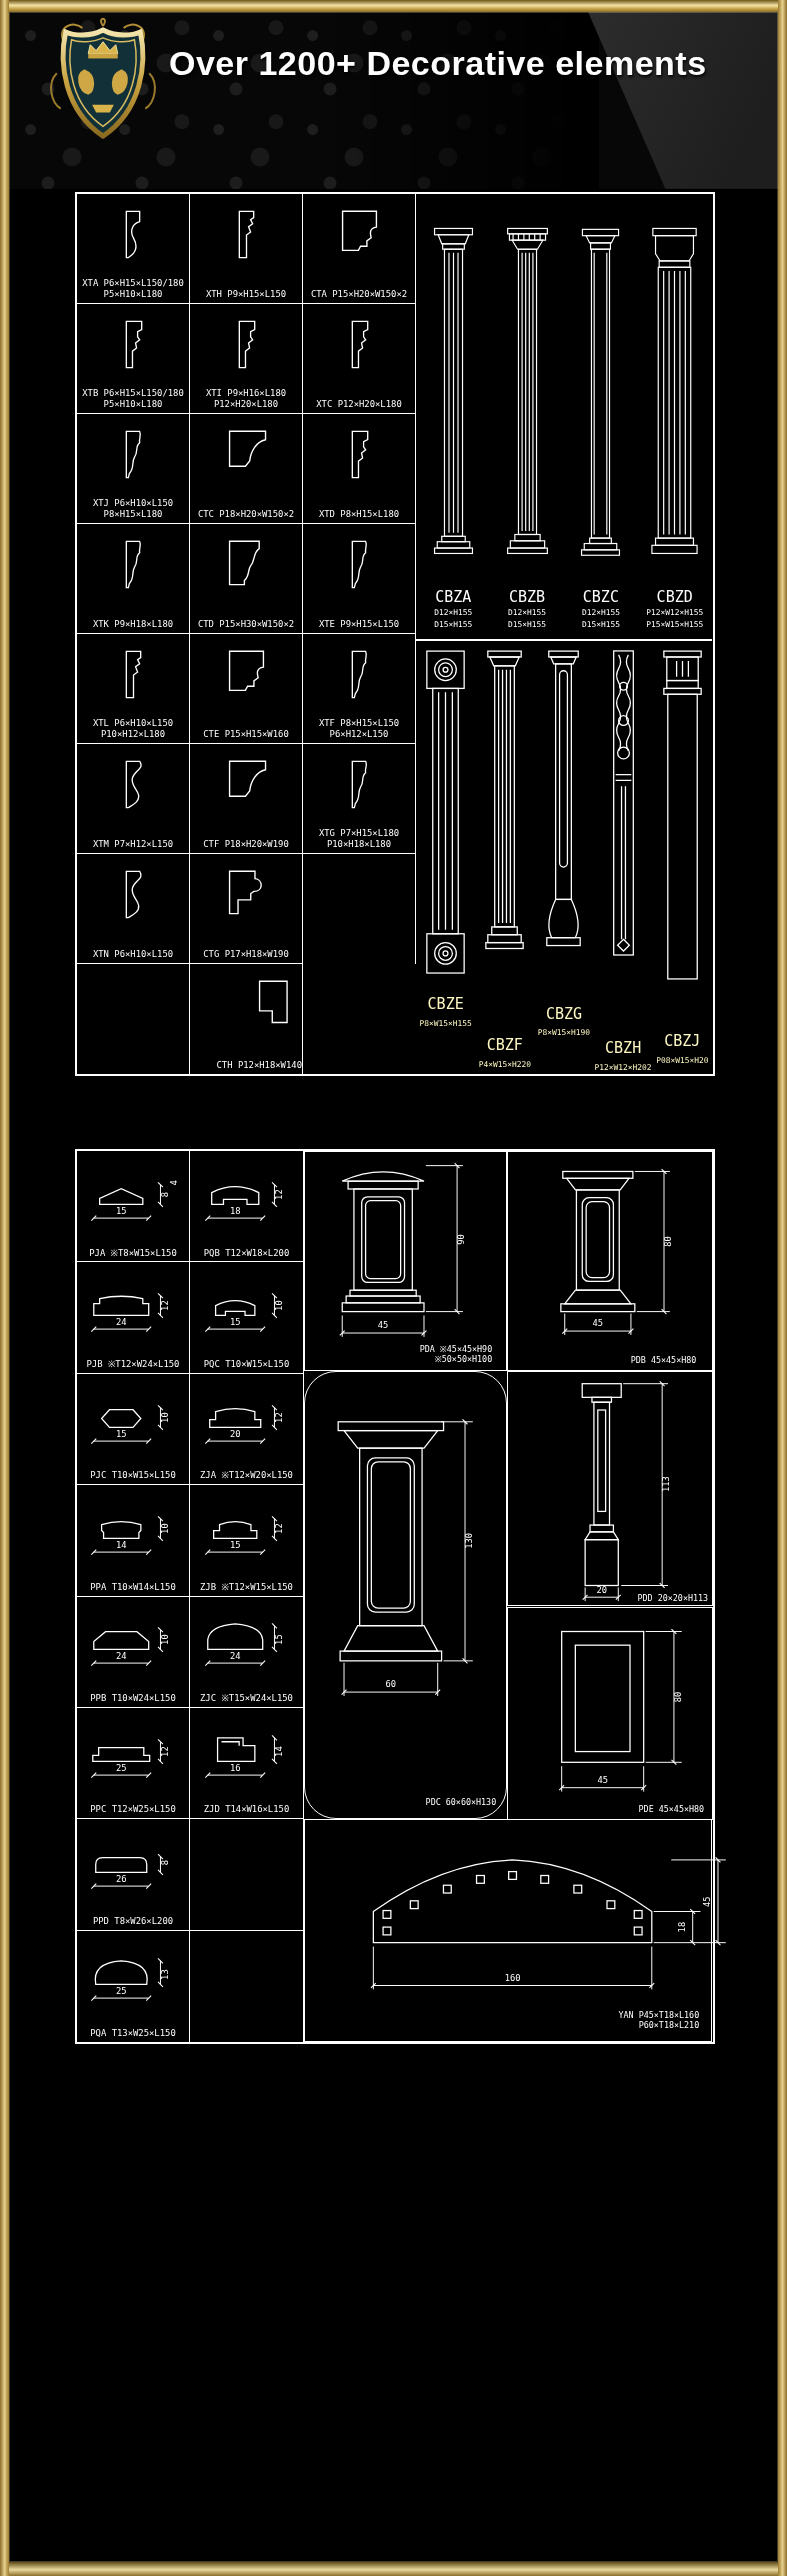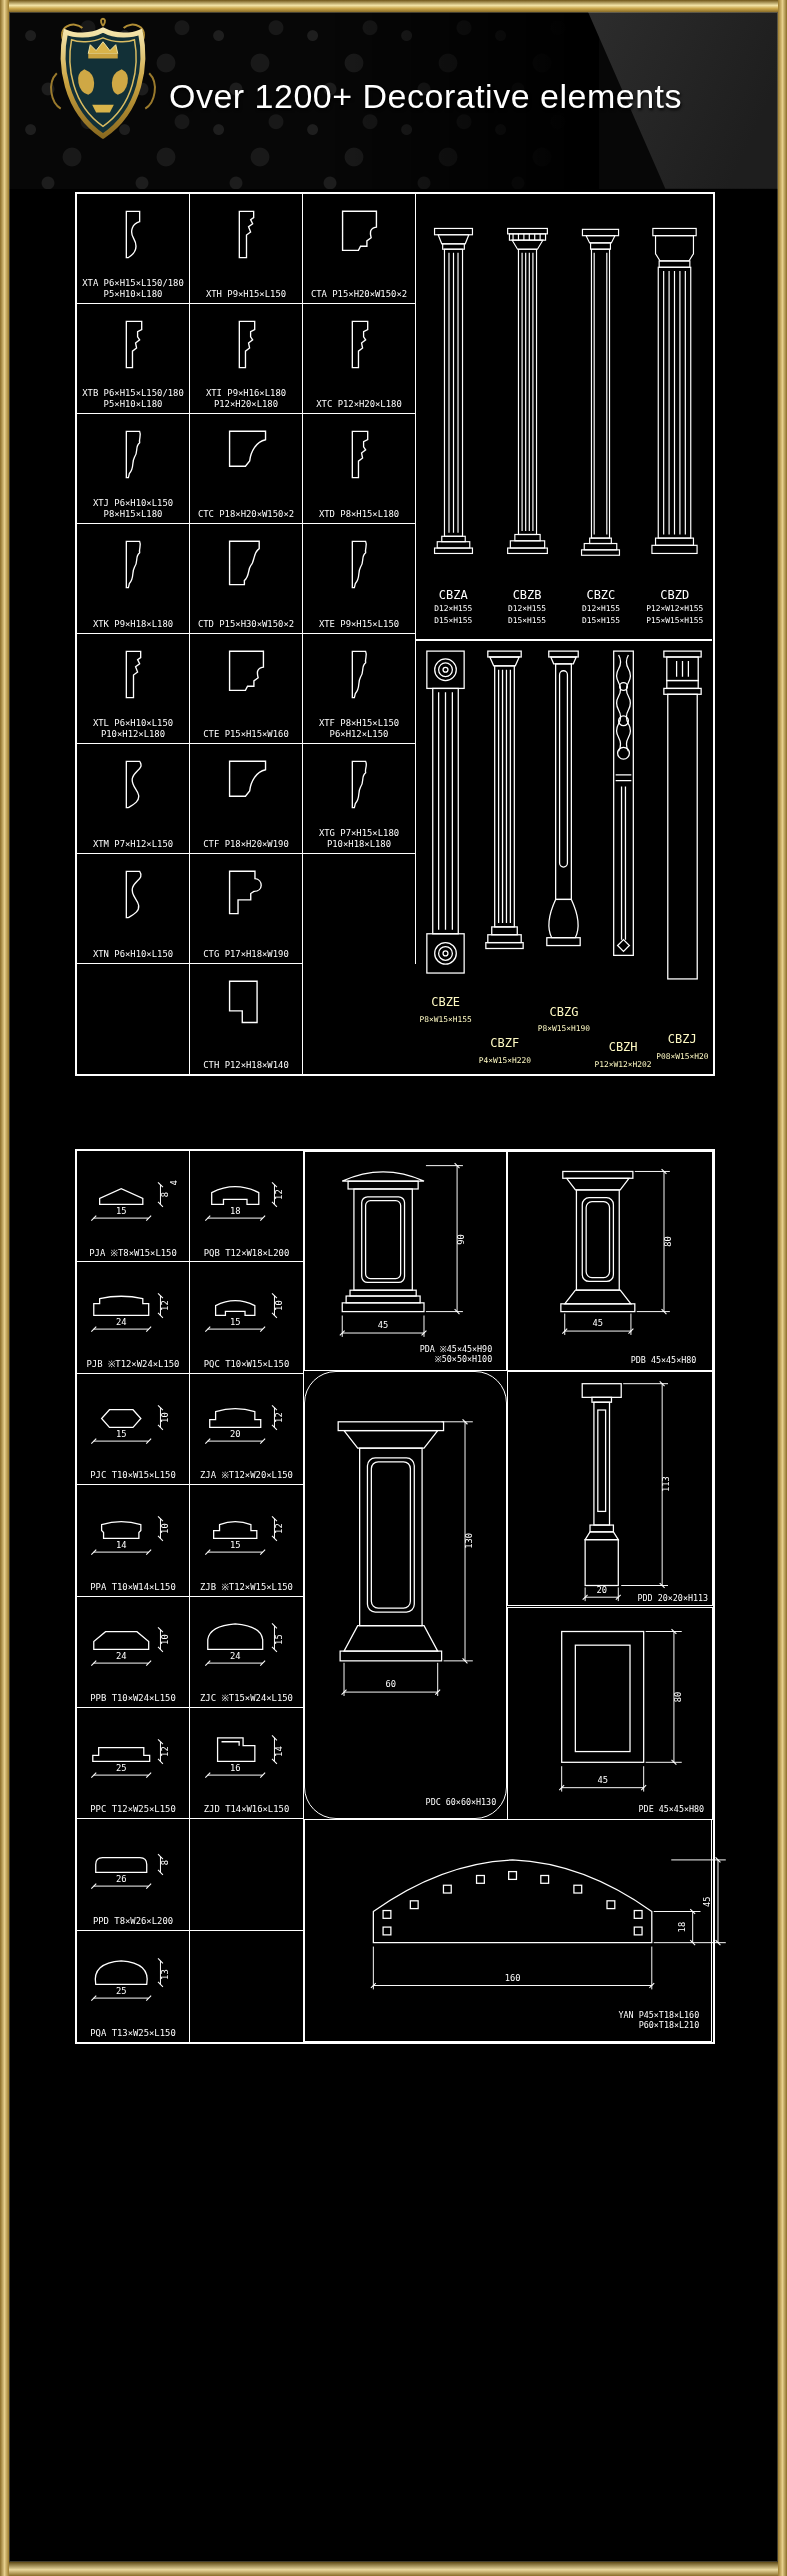--- a/index.html
+++ b/index.html
@@ -26,49 +26,49 @@
               linear-gradient(90deg, rgba(0,0,0,0) 55%, #000 96%),
               radial-gradient(circle at 21.6px 23.6px, #212121 4.9px, transparent 5.9px),
               radial-gradient(circle at 63px 51px, #1c1c1c 8.9px, transparent 9.8px),
               radial-gradient(circle at 39px 77px, #202020 5.9px, transparent 6.9px),
               radial-gradient(circle at 79px 15.7px, #1a1a1a 6.9px, transparent 7.9px);
             background-size:100% 100%, 94px 94px, 94px 94px, 94px 94px, 94px 94px; }
   #sheen { position:absolute; left:512px; top:0; width:258px; height:177px;
            background:linear-gradient(115deg,#313131,#1e1e1e 85%);
            clip-path:polygon(26% 0,100% 0,100% 100%,56% 100%); }
   #crest { position:absolute; left:45px; top:13.8px; }
-  #title { position:absolute; left:169px; top:77px; font-family:"Liberation Sans",sans-serif;
-           font-weight:normal; font-size:34px; color:#fff; letter-spacing:0.5px;
+  #title { position:absolute; left:169px; top:44px; font-family:"Liberation Sans",sans-serif;
+           font-weight:bold; font-size:34px; color:#fff; letter-spacing:0.5px;
            text-shadow:1px 2px 3px rgba(0,0,0,.9); white-space:nowrap; }
 
   
   .panel { position:absolute; border:2px solid #fff; background:#000; }
   #panel1 { left:75px; top:192px;  width:640px; height:884px; }
   #panel2 { left:75px; top:1149px; width:640px; height:895px; }
 
   
   .grid1 { position:absolute; left:0; top:0; width:339px; height:880px;
            display:grid; grid-template-columns:113px 113px 113px; grid-template-rows:repeat(8,1fr); }
   .mcell { position:relative; border-right:1px solid #fff; border-bottom:1px solid #fff;
            display:flex; flex-direction:column; align-items:center; }
-  .grid1 .mcell:nth-last-child(-n+3) { border-bottom:none; }
+  .grid1 .mcell:nth-last-child(-n+3) { border-bottom:none;align-items:flex-end; }
   .prof  { margin-top:11.8px; }
   .mlabel { margin-top:auto; padding-bottom:3px; text-align:center; font-size:8.9px;
             line-height:10.8px; color:#fff; white-space:nowrap; }
 
   
   #cols-top    { position:absolute; left:339px; top:0; width:296px; height:445px;
                  display:flex; justify-content:space-evenly; }
   .colsep      { position:absolute; left:339px; top:445px; width:296px; height:2px; background:#fff; }
   #cols-bottom { position:absolute; left:339px; top:447px; width:296px; height:433px;
                  display:flex; justify-content:space-evenly; }
   .colfig  { width:73px; display:flex; flex-direction:column; align-items:center; }
   .colfig svg { margin-top:11.8px; }
   .collabel { text-align:center; color:#fff; margin-top:12.8px; }
-  .ccode { font-size:12px; }
+  .ccode { font-size:15px; }
   .cdims { font-size:7.9px; line-height:10.8px; margin-top:2px; white-space:nowrap; }
   .colfigB { width:59px; display:flex; flex-direction:column; align-items:center; }
   .colfigB svg { margin-top:5.9px; }
   .plabel { text-align:center; color:#fef9c3; white-space:nowrap; }
   .plabel .cdims { margin-top:5.9px; }
   .mt10{margin-top:9.8px} .mt52{margin-top:51px} .mt20{margin-top:19.7px} .mt56{margin-top:55px} .mt32{margin-top:47px}
 
   
   .grid2 { position:absolute; left:0; top:0; width:227px; height:891px;
            display:grid; grid-template-columns:113px 114px; grid-template-rows:repeat(8,1fr); }

